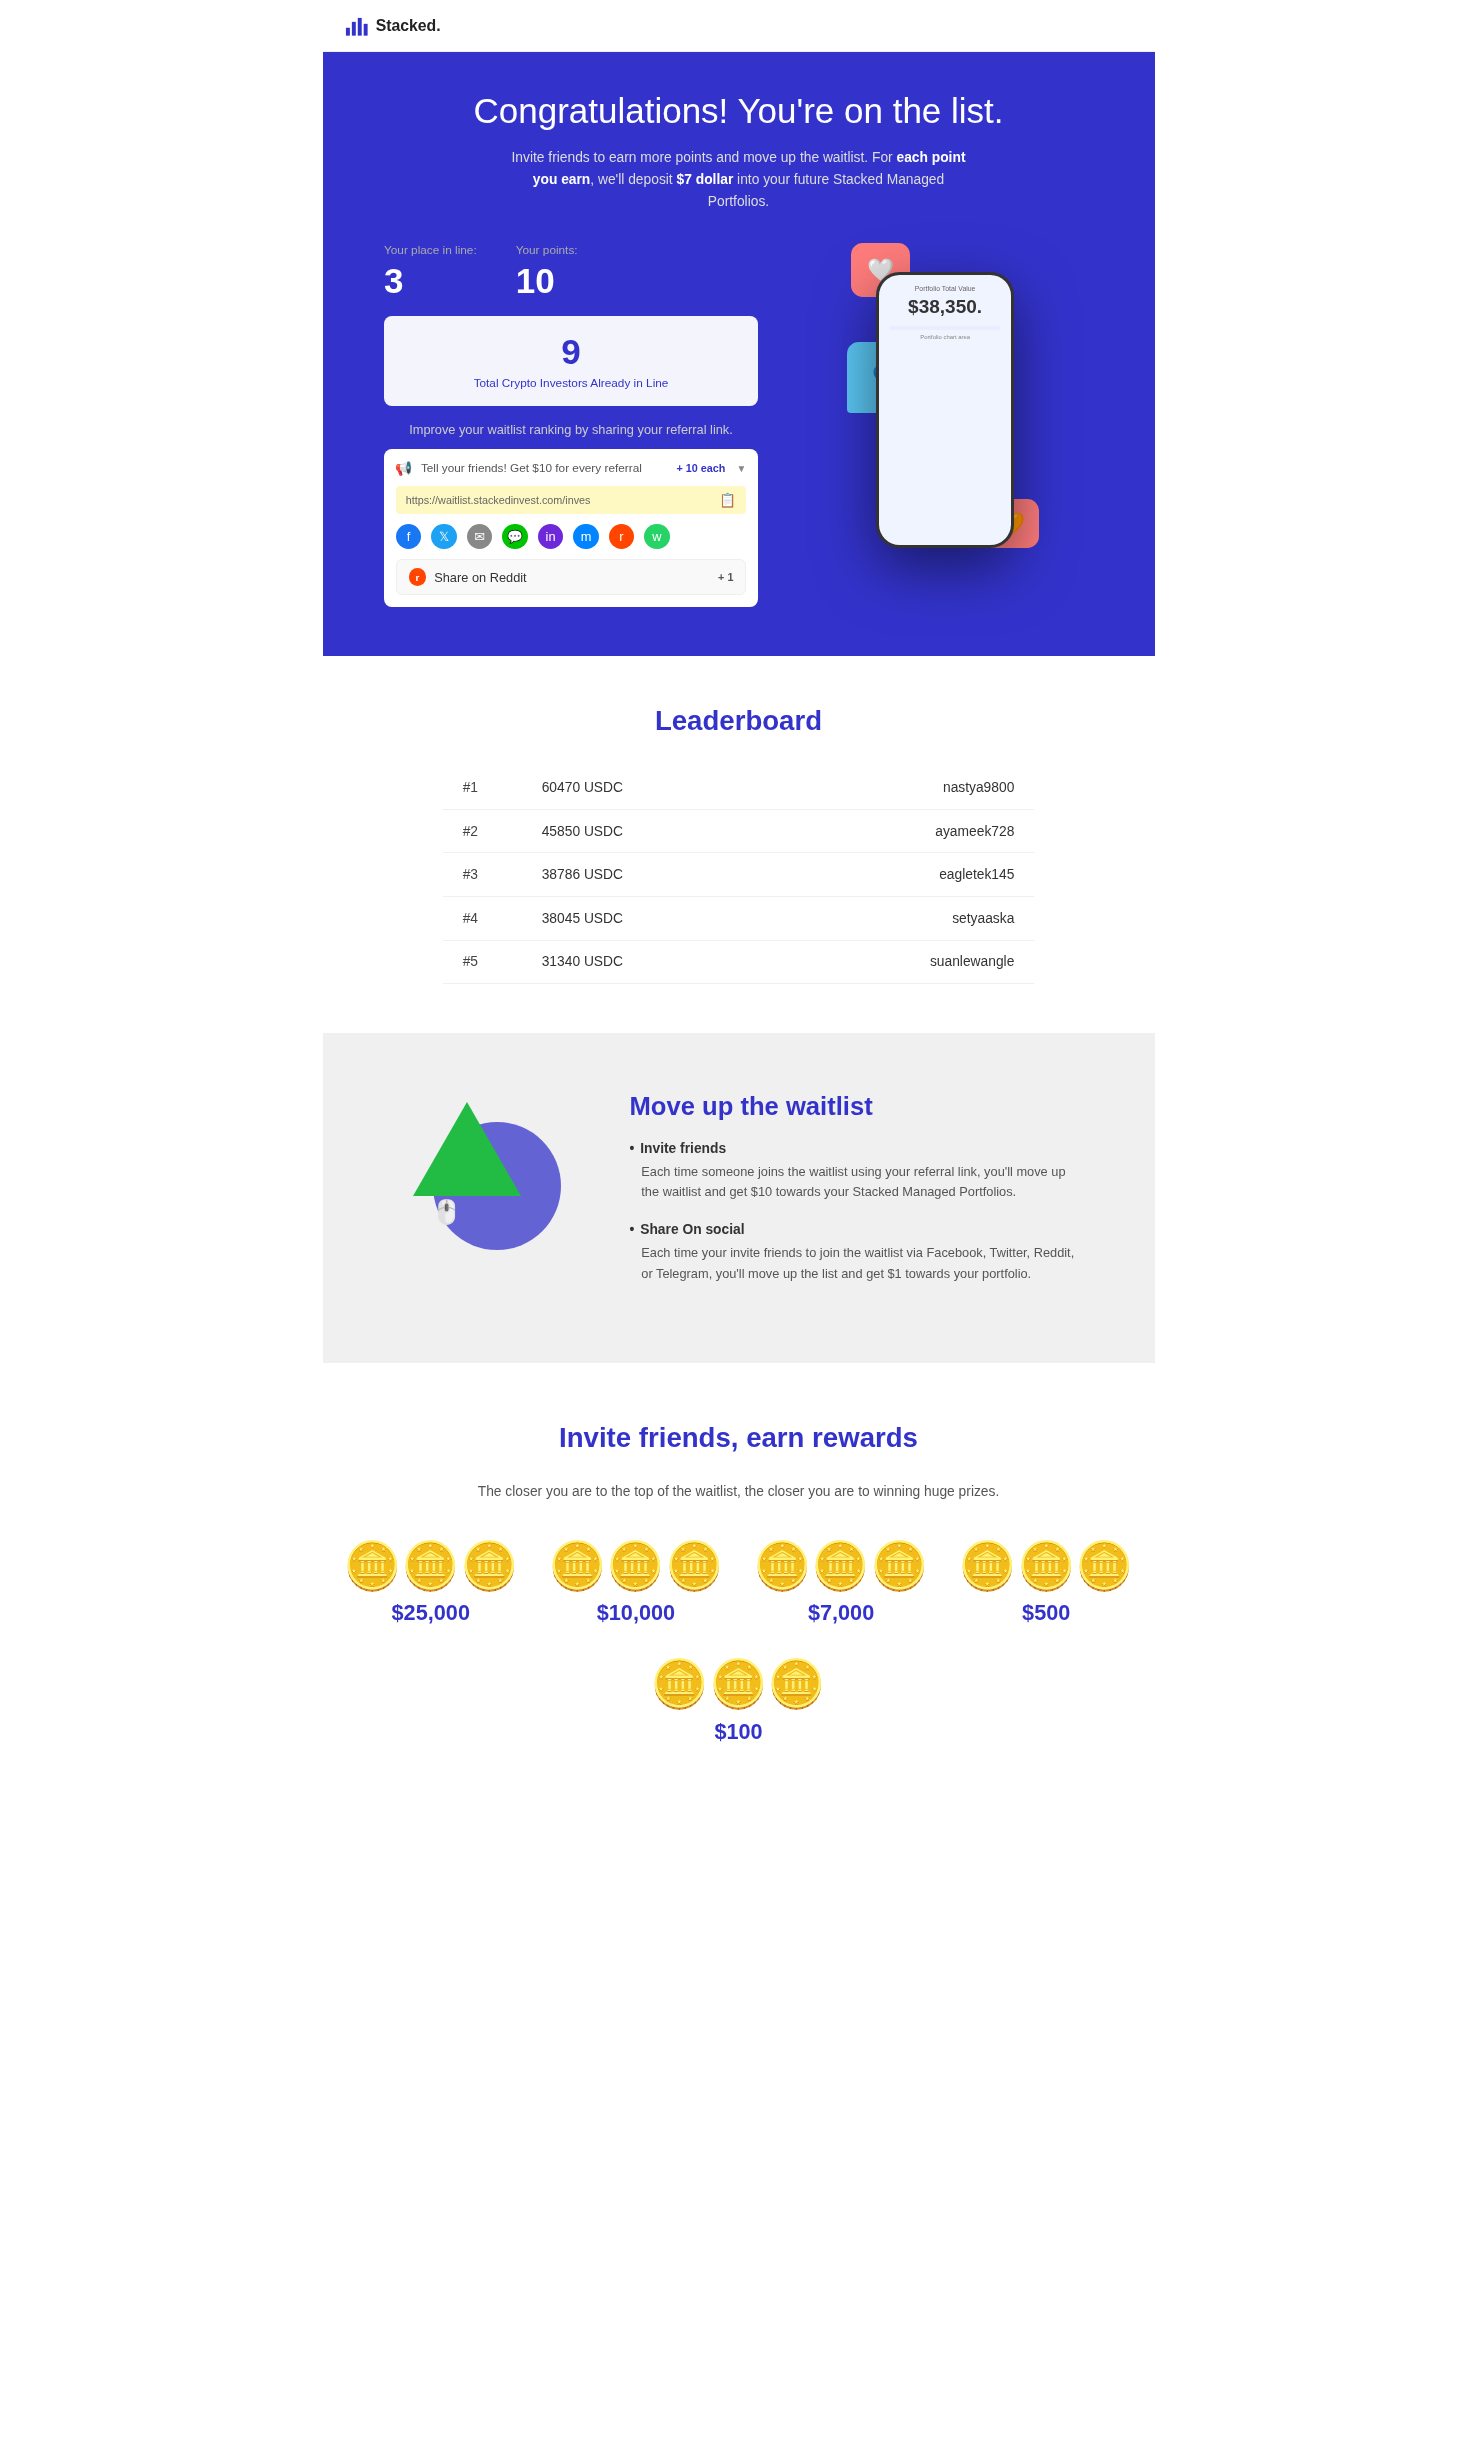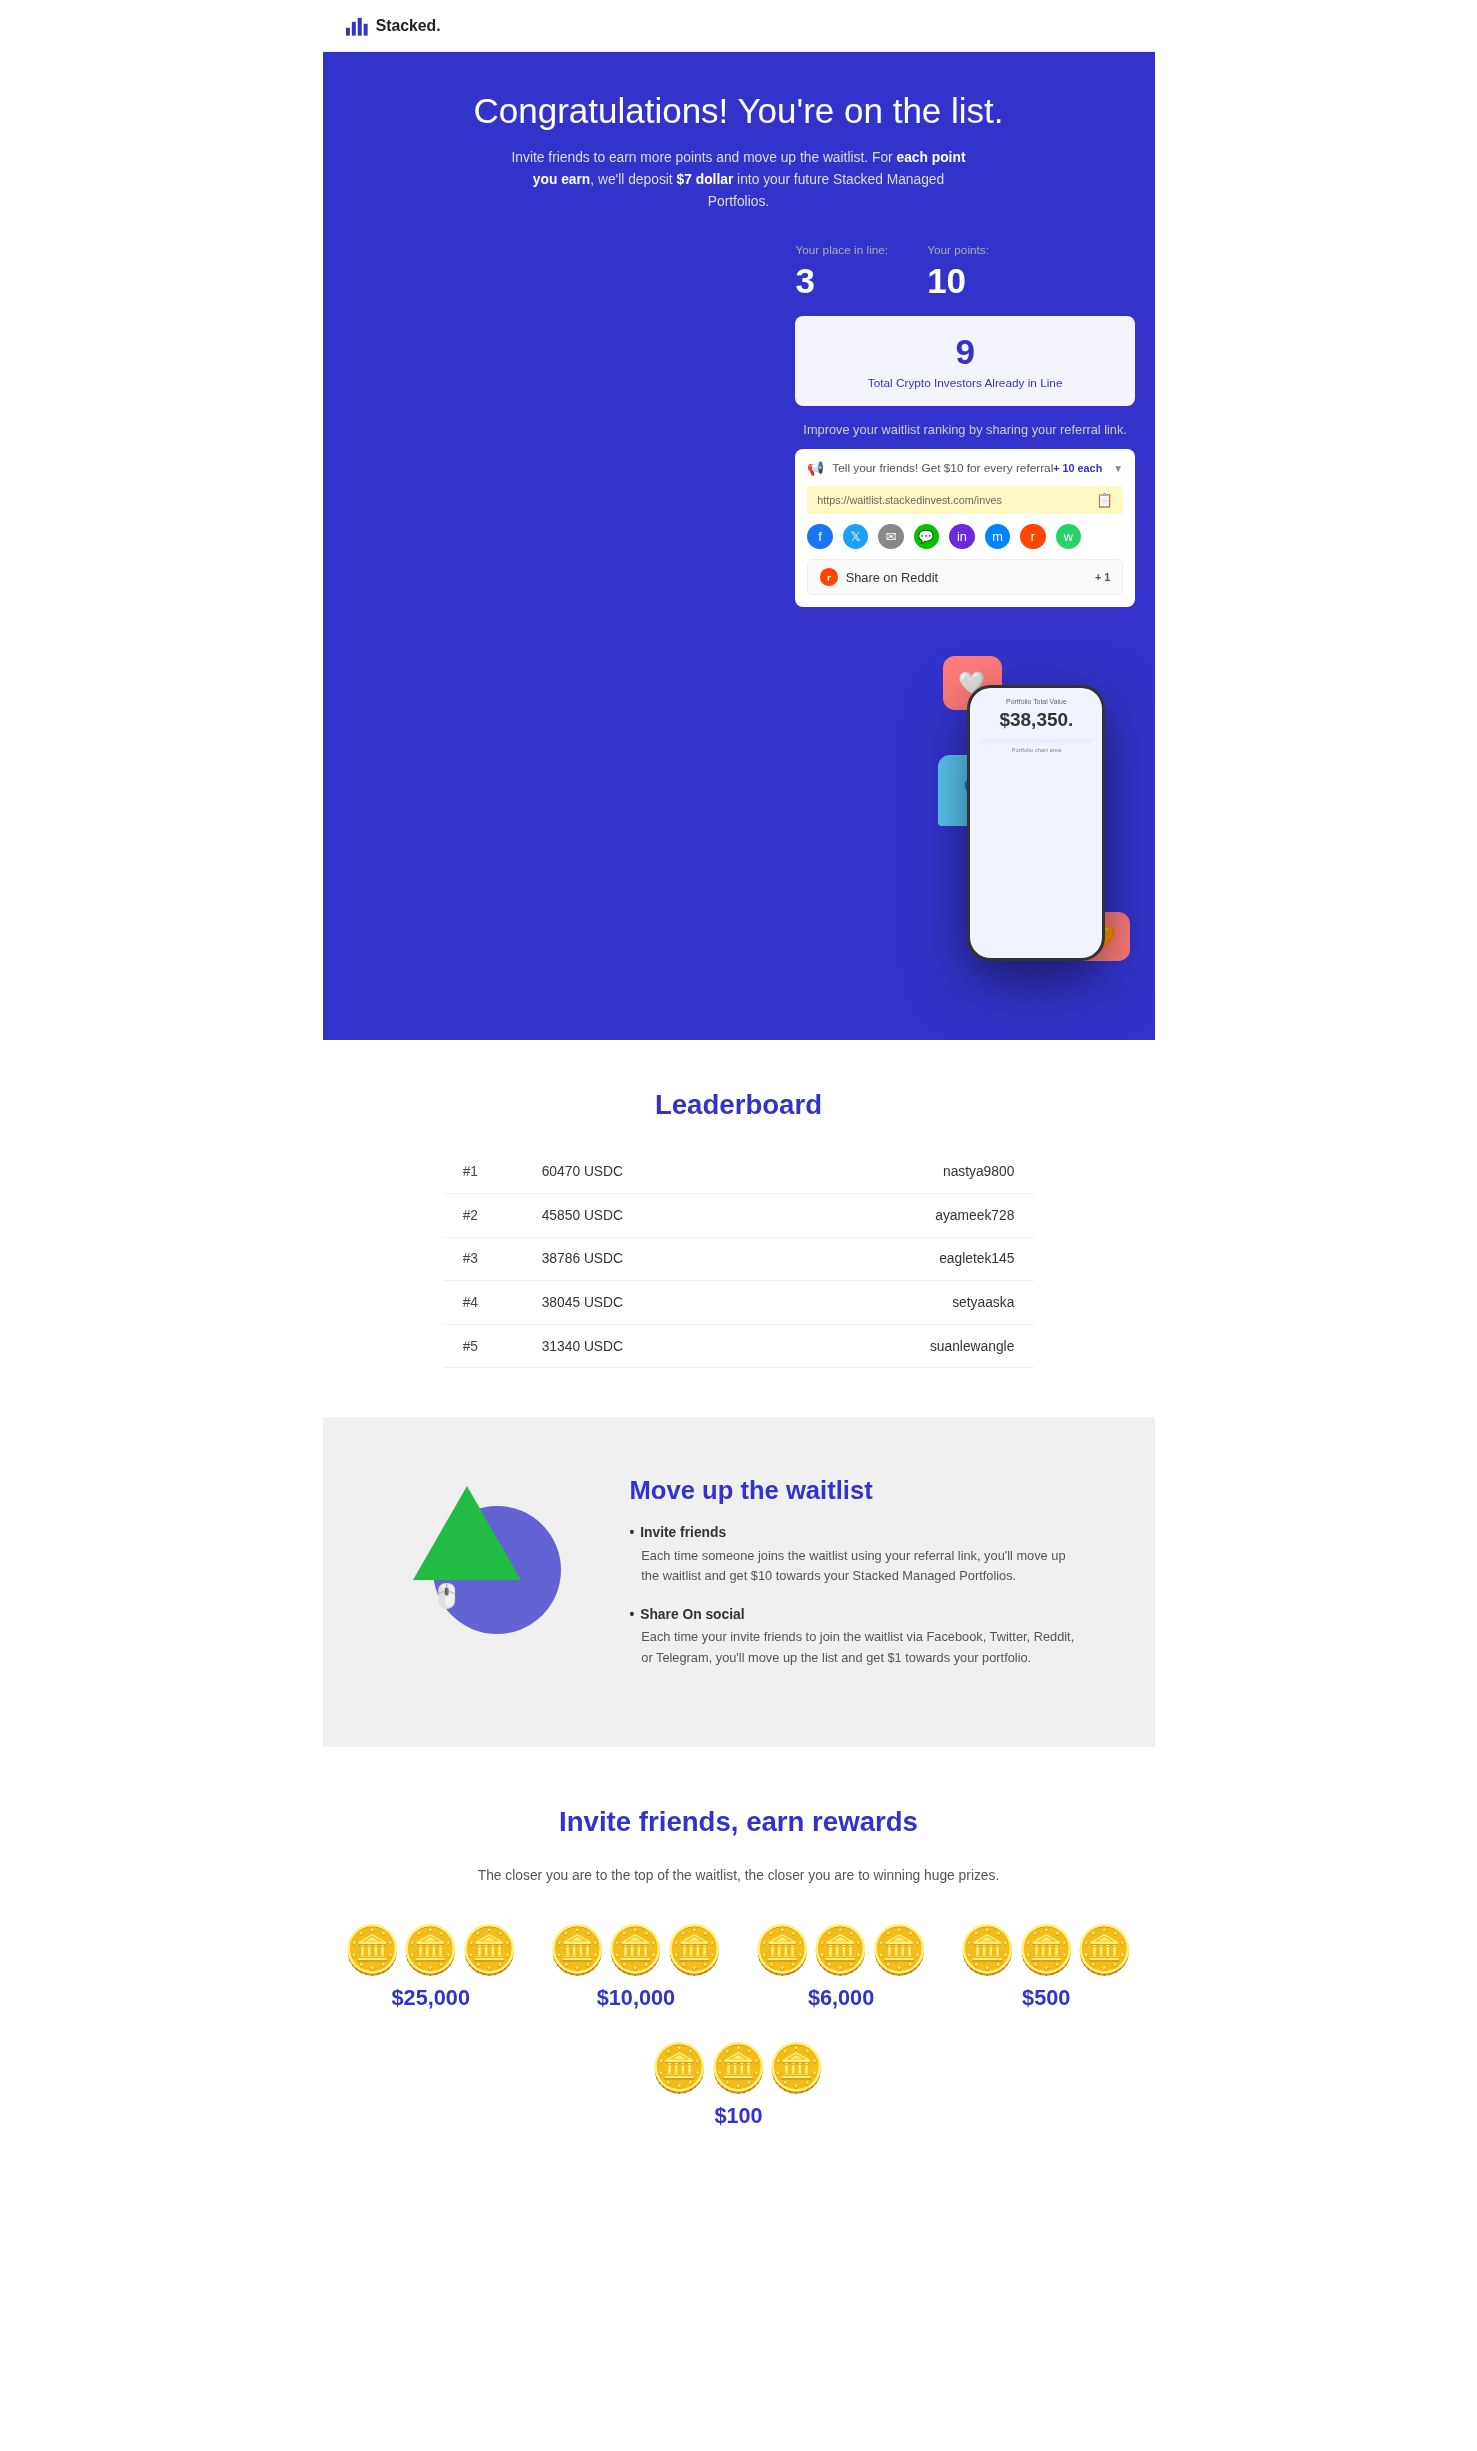--- a/index.html
+++ b/index.html
@@ -8,21 +8,21 @@
     
     .header { background: #fff; padding: 11.8px 19.7px; border-bottom: 1px solid #eee; display: flex; align-items: center; }
     .logo { display: flex; align-items: center; gap: 5.9px; font-weight: 700; font-size: 15.8px; color: #222; }
     .logo-icon { width: 27.6px; height: 27.6px; }
 
     
     .hero { background: #3333cc; color: #fff; padding: 39px 19.7px 49px; text-align: center; position: relative; overflow: hidden; }
     .hero-title { font-size: 35px; font-weight: 400; margin-bottom: 15.8px; }
     .hero-subtitle { font-size: 13.8px; line-height: 1.6; max-width: 473px; margin: 0 auto 29.6px; color: #ddd; }
     .hero-subtitle strong { color: #fff; }
-    .hero-content { display: flex; align-items: flex-end; justify-content: center; gap: 39px; flex-direction: column; }
+    .hero-content { display: flex; align-items: flex-start; justify-content: center; gap: 39px; }
     .hero-left { flex: 0 0 374px; text-align: left; }
     .hero-stats { display: flex; gap: 39px; margin-bottom: 15.8px; }
     .stat-label { font-size: 11.8px; color: #aaa; margin-bottom: 3.9px; }
     .stat-value { font-size: 35px; font-weight: 700; color: #fff; }
     .stat-box { background: rgba(255,255,255,0.95); border-radius: 7.9px; padding: 15.8px 23.6px; text-align: center; margin-bottom: 15.8px; }
     .stat-box-number { font-size: 35px; font-weight: 700; color: #3333cc; }
     .stat-box-label { font-size: 11.8px; color: #3333cc; margin-top: 3.9px; }
     .improve-text { font-size: 12.8px; color: #ccc; margin-bottom: 11.8px; text-align: center; }
     .referral-card { background: #fff; border-radius: 7.9px; padding: 11.8px; color: #333; }
     .referral-header { display: flex; align-items: center; justify-content: space-between; margin-bottom: 9.9px; }
@@ -258,21 +258,21 @@
   <div class="reward-item">
     <div style="font-size:47px;margin-bottom:7.9px;">🪙🪙🪙</div>
     <div class="reward-amount">$25,000</div>
   </div>
       <div class="reward-item">
     <div style="font-size:47px;margin-bottom:7.9px;">🪙🪙🪙</div>
     <div class="reward-amount">$10,000</div>
   </div>
       <div class="reward-item">
     <div style="font-size:47px;margin-bottom:7.9px;">🪙🪙🪙</div>
-    <div class="reward-amount">$6,000</div>
+    <div class="reward-amount">$7,000</div>
   </div>
       <div class="reward-item">
     <div style="font-size:47px;margin-bottom:7.9px;">🪙🪙🪙</div>
     <div class="reward-amount">$500</div>
   </div>
       <div class="reward-item">
     <div style="font-size:47px;margin-bottom:7.9px;">🪙🪙🪙</div>
     <div class="reward-amount">$100</div>
   </div>
     </div>

